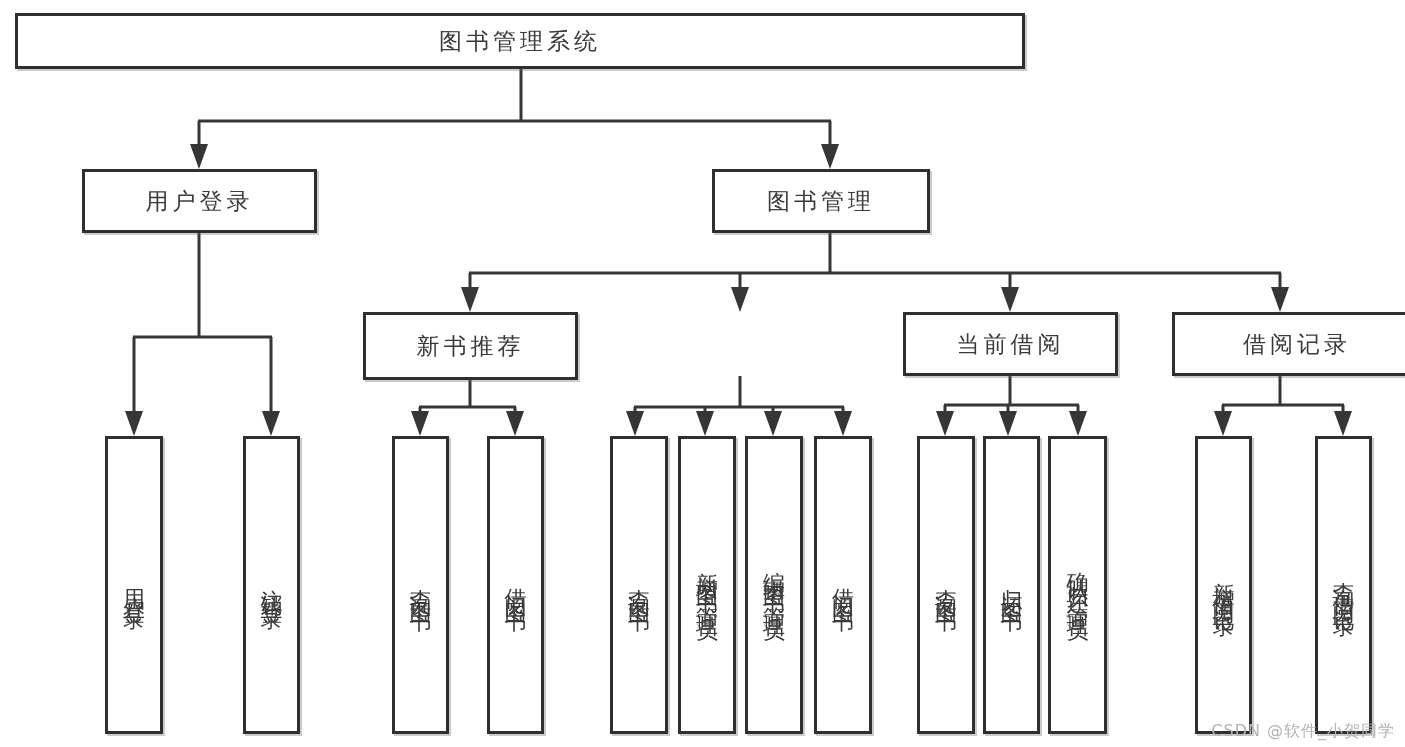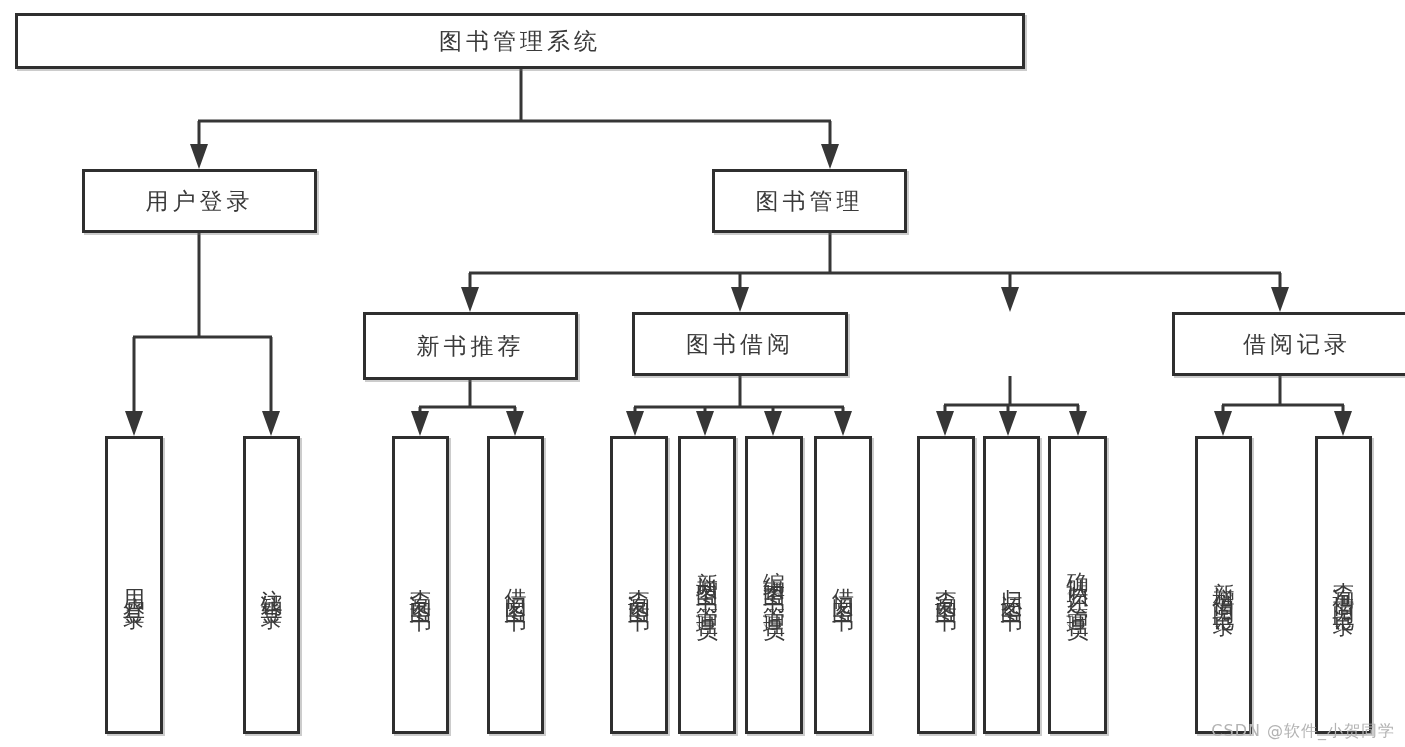--- a/index.html
+++ b/index.html
@@ -76,29 +76,29 @@
              M1223 436 L1214 411 L1232 411 Z M1343 436 L1334 411 L1352 411 Z" fill="#363636" stroke="none"></path>
   </svg>
 
   <div class="box hbox" style="left:15px;top:13px;width:1010px;height:56px">
     <span>图书管理系统</span>
   </div>
 
   <div class="box hbox" style="left:82px;top:169px;width:235px;height:64px">
     <span>用户登录</span>
   </div>
-  <div class="box hbox" style="left:712px;top:169px;width:195px;height:64px">
+  <div class="box hbox" style="left:712px;top:169px;width:218px;height:64px">
     <span>图书管理</span>
   </div>
 
   <div class="box hbox" style="left:363px;top:312px;width:215px;height:68px">
     <span>新书推荐</span>
   </div>
-  <div class="box hbox" style="left:632px;top:312px;width:216px;height:64px">
-    <span>图书借阅</span>
+  <div class="box hbox" style="left:903px;top:312px;width:215px;height:64px">
+    <span>当前借阅</span>
   </div>
   <div class="box hbox" style="left:1172px;top:312px;width:250px;height:64px">
     <span>借阅记录</span>
   </div>
 
   <div class="box vbox" style="left:105px;top:436px;width:58px;height:298px">
     <span>用户登录</span>
   </div>
   <div class="box vbox" style="left:243px;top:436px;width:57px;height:298px">
     <span>注销登录</span>

